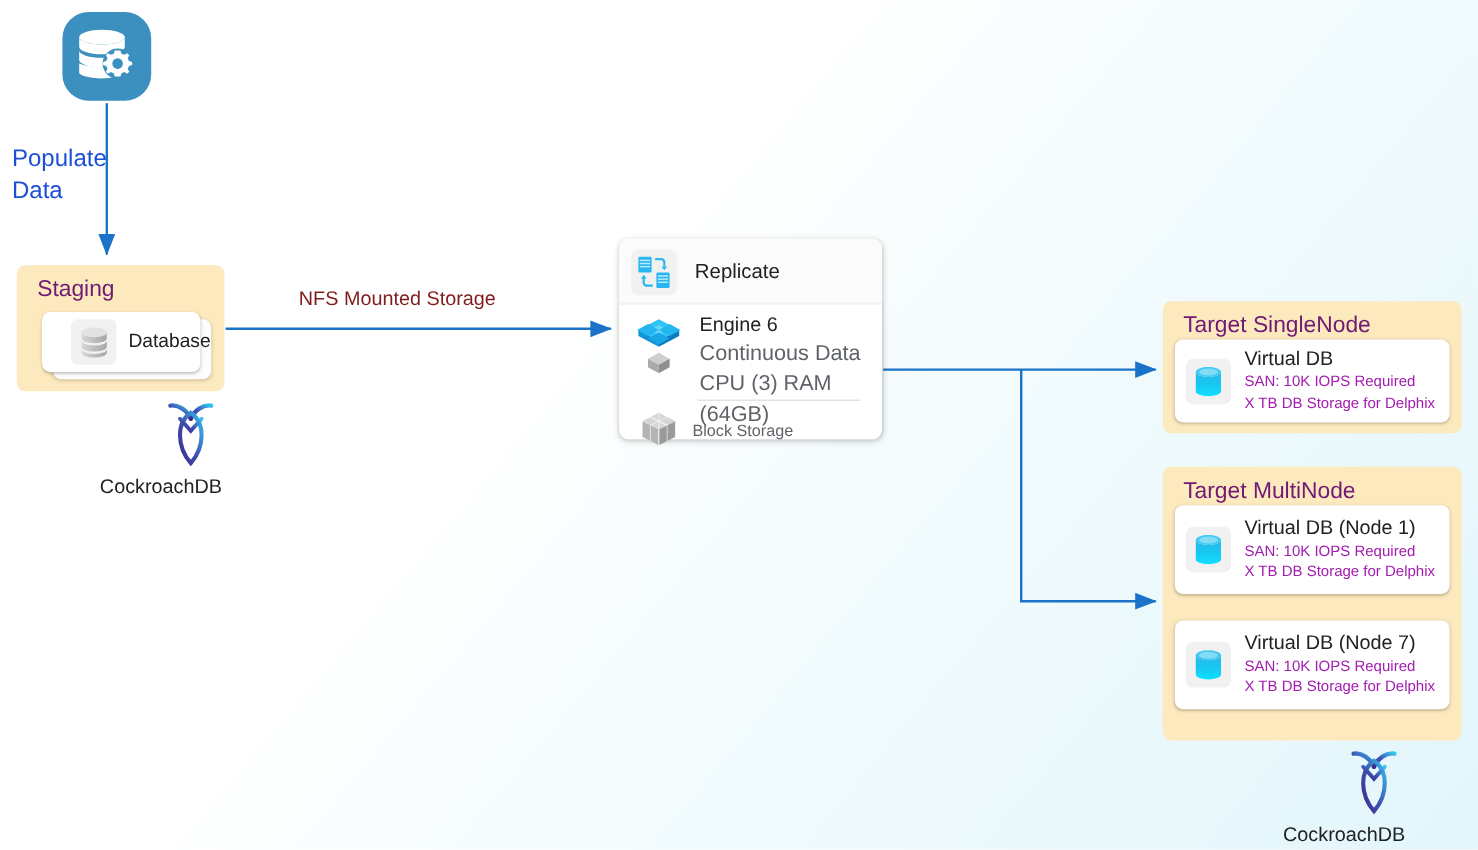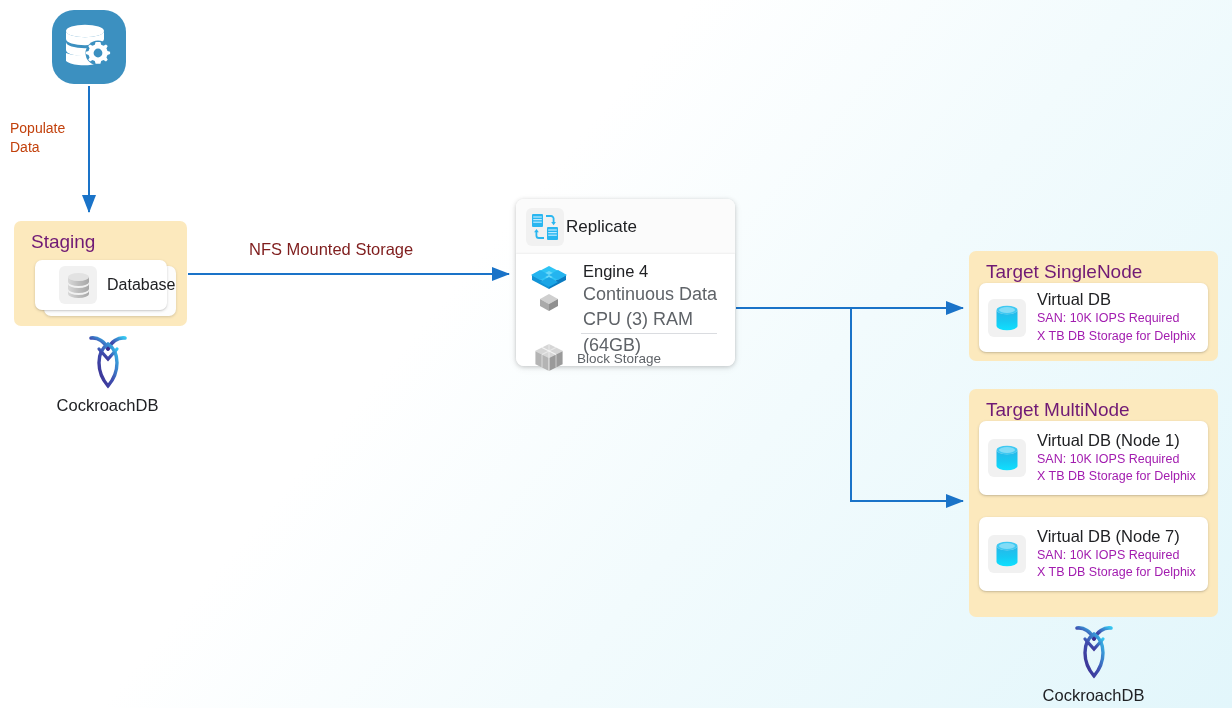--- a/index.html
+++ b/index.html
@@ -20,21 +20,21 @@
   svg.wires { position: absolute; left: 0; top: 0; width: 1232px; height: 708px; pointer-events: none; }
 
   
   #source-icon {
     left: 52px; top: 10px; width: 74px; height: 74px;
     background: #3c90c0; border-radius: 22px;
   }
 
   
   .plain-label {
-    color: #c2410c; font-size: 14px; line-height: 1.35; white-space: pre-line;
+    color: #1d4ed8; font-size: 20px; line-height: 1.35; white-space: pre-line;
   }
   #populate-label { left: 10px; top: 119px; }
   #nfs-label { left: 249px; top: 238px; font-size: 16.5px; color: #7f1d1d; }
 
   
   .zone {
     background: #fce9bd; border-radius: 7px;
   }
   .zone-title {
     position: absolute; left: 17px; top: 10px;
@@ -70,21 +70,21 @@
   #engine-panel {
     left: 516px; top: 199px; width: 219px; height: 167px;
     background: #ffffff; border-radius: 8px;
     box-shadow: 0 1px 4px rgba(0,0,0,0.18), 0 2px 8px rgba(0,0,0,0.07);
   }
   #replicate-row {
     position: absolute; left: 0; top: 0; width: 219px; height: 55px;
     display: flex; align-items: center; padding-left: 10px; box-sizing: border-box;
     background: #fbfbfb; border-radius: 8px 8px 0 0;
   }
-  #replicate-row .label { font-size: 17px; color: #202124; margin-left: 2px; }
+  #replicate-row .label { font-size: 17px; color: #202124; margin-left: 15px; }
   #engine-body {
     position: absolute; left: 0; top: 55px; width: 219px; height: 112px;
     background: #fff; border-radius: 0 0 8px 8px;
     box-shadow: 0 -1px 2px rgba(0,0,0,0.05);
   }
   #engine-row { position: absolute; left: 10px; top: 8px; display: flex; }
   #engine-row .texts { margin-left: 11px; }
   #engine-row .t1 { font-size: 16.5px; color: #202124; line-height: 1.2; }
   #engine-row .t2, #engine-row .t3 { font-size: 18px; color: #5f6368; line-height: 1.42; }
   #engine-divider {
@@ -96,21 +96,21 @@
   
   .vdb-card { display: flex; align-items: center; padding-left: 9px; box-sizing: border-box; }
   .vdb-card .texts { margin-left: 11px; }
   .vdb-card .t1 { font-size: 16.5px; color: #202124; line-height: 1.25; }
   .vdb-card .t2, .vdb-card .t3 { font-size: 12.5px; color: #a21caf; line-height: 1.42; }
   #vdb-single { left: 979px; top: 283px; width: 229px; height: 69px; }
   #vdb-node1  { left: 979px; top: 421px; width: 229px; height: 74px; }
   #vdb-node2  { left: 979px; top: 517px; width: 229px; height: 74px; }
 
   
-  .roach-wrap { text-align: center; }
+  .roach-wrap { text-align: right; }
   .roach-label { font-size: 16.5px; color: #202124; margin-top: 2px; }
   #roach-left { left: 30px; top: 332px; width: 155px; }
   #roach-right { left: 1016px; top: 622px; width: 155px; }
 </style>
 </head>
 <body>
 
 <div class="canvas">
 
   <svg class="wires" viewBox="0 0 1232 708">
@@ -244,21 +244,21 @@
               <polygon points="23,15 32,20 23,25 14,20" fill="#1aa5e6"></polygon>
             </g>
             <g>
               <polygon points="23,32 32,37 23,42 14,37" fill="#cfcfcf"></polygon>
               <polygon points="14,37 23,42 23,49 14,44" fill="#a9a9a9"></polygon>
               <polygon points="32,37 23,42 23,49 32,44" fill="#8f8f8f"></polygon>
             </g>
           </svg>
         </div>
         <div class="texts">
-          <div class="t1">Engine 4</div>
+          <div class="t1">Engine 6</div>
           <div class="t2">Continuous Data</div>
           <div class="t3">CPU (3) RAM (64GB)</div>
         </div>
       </div>
 
       <div id="engine-divider"></div>
 
       <div id="blockstorage-row">
         <div style="width:46px;height:36px;flex:none;display:flex;align-items:center;justify-content:center;">
           <svg width="34" height="32" viewBox="0 0 34 32">

